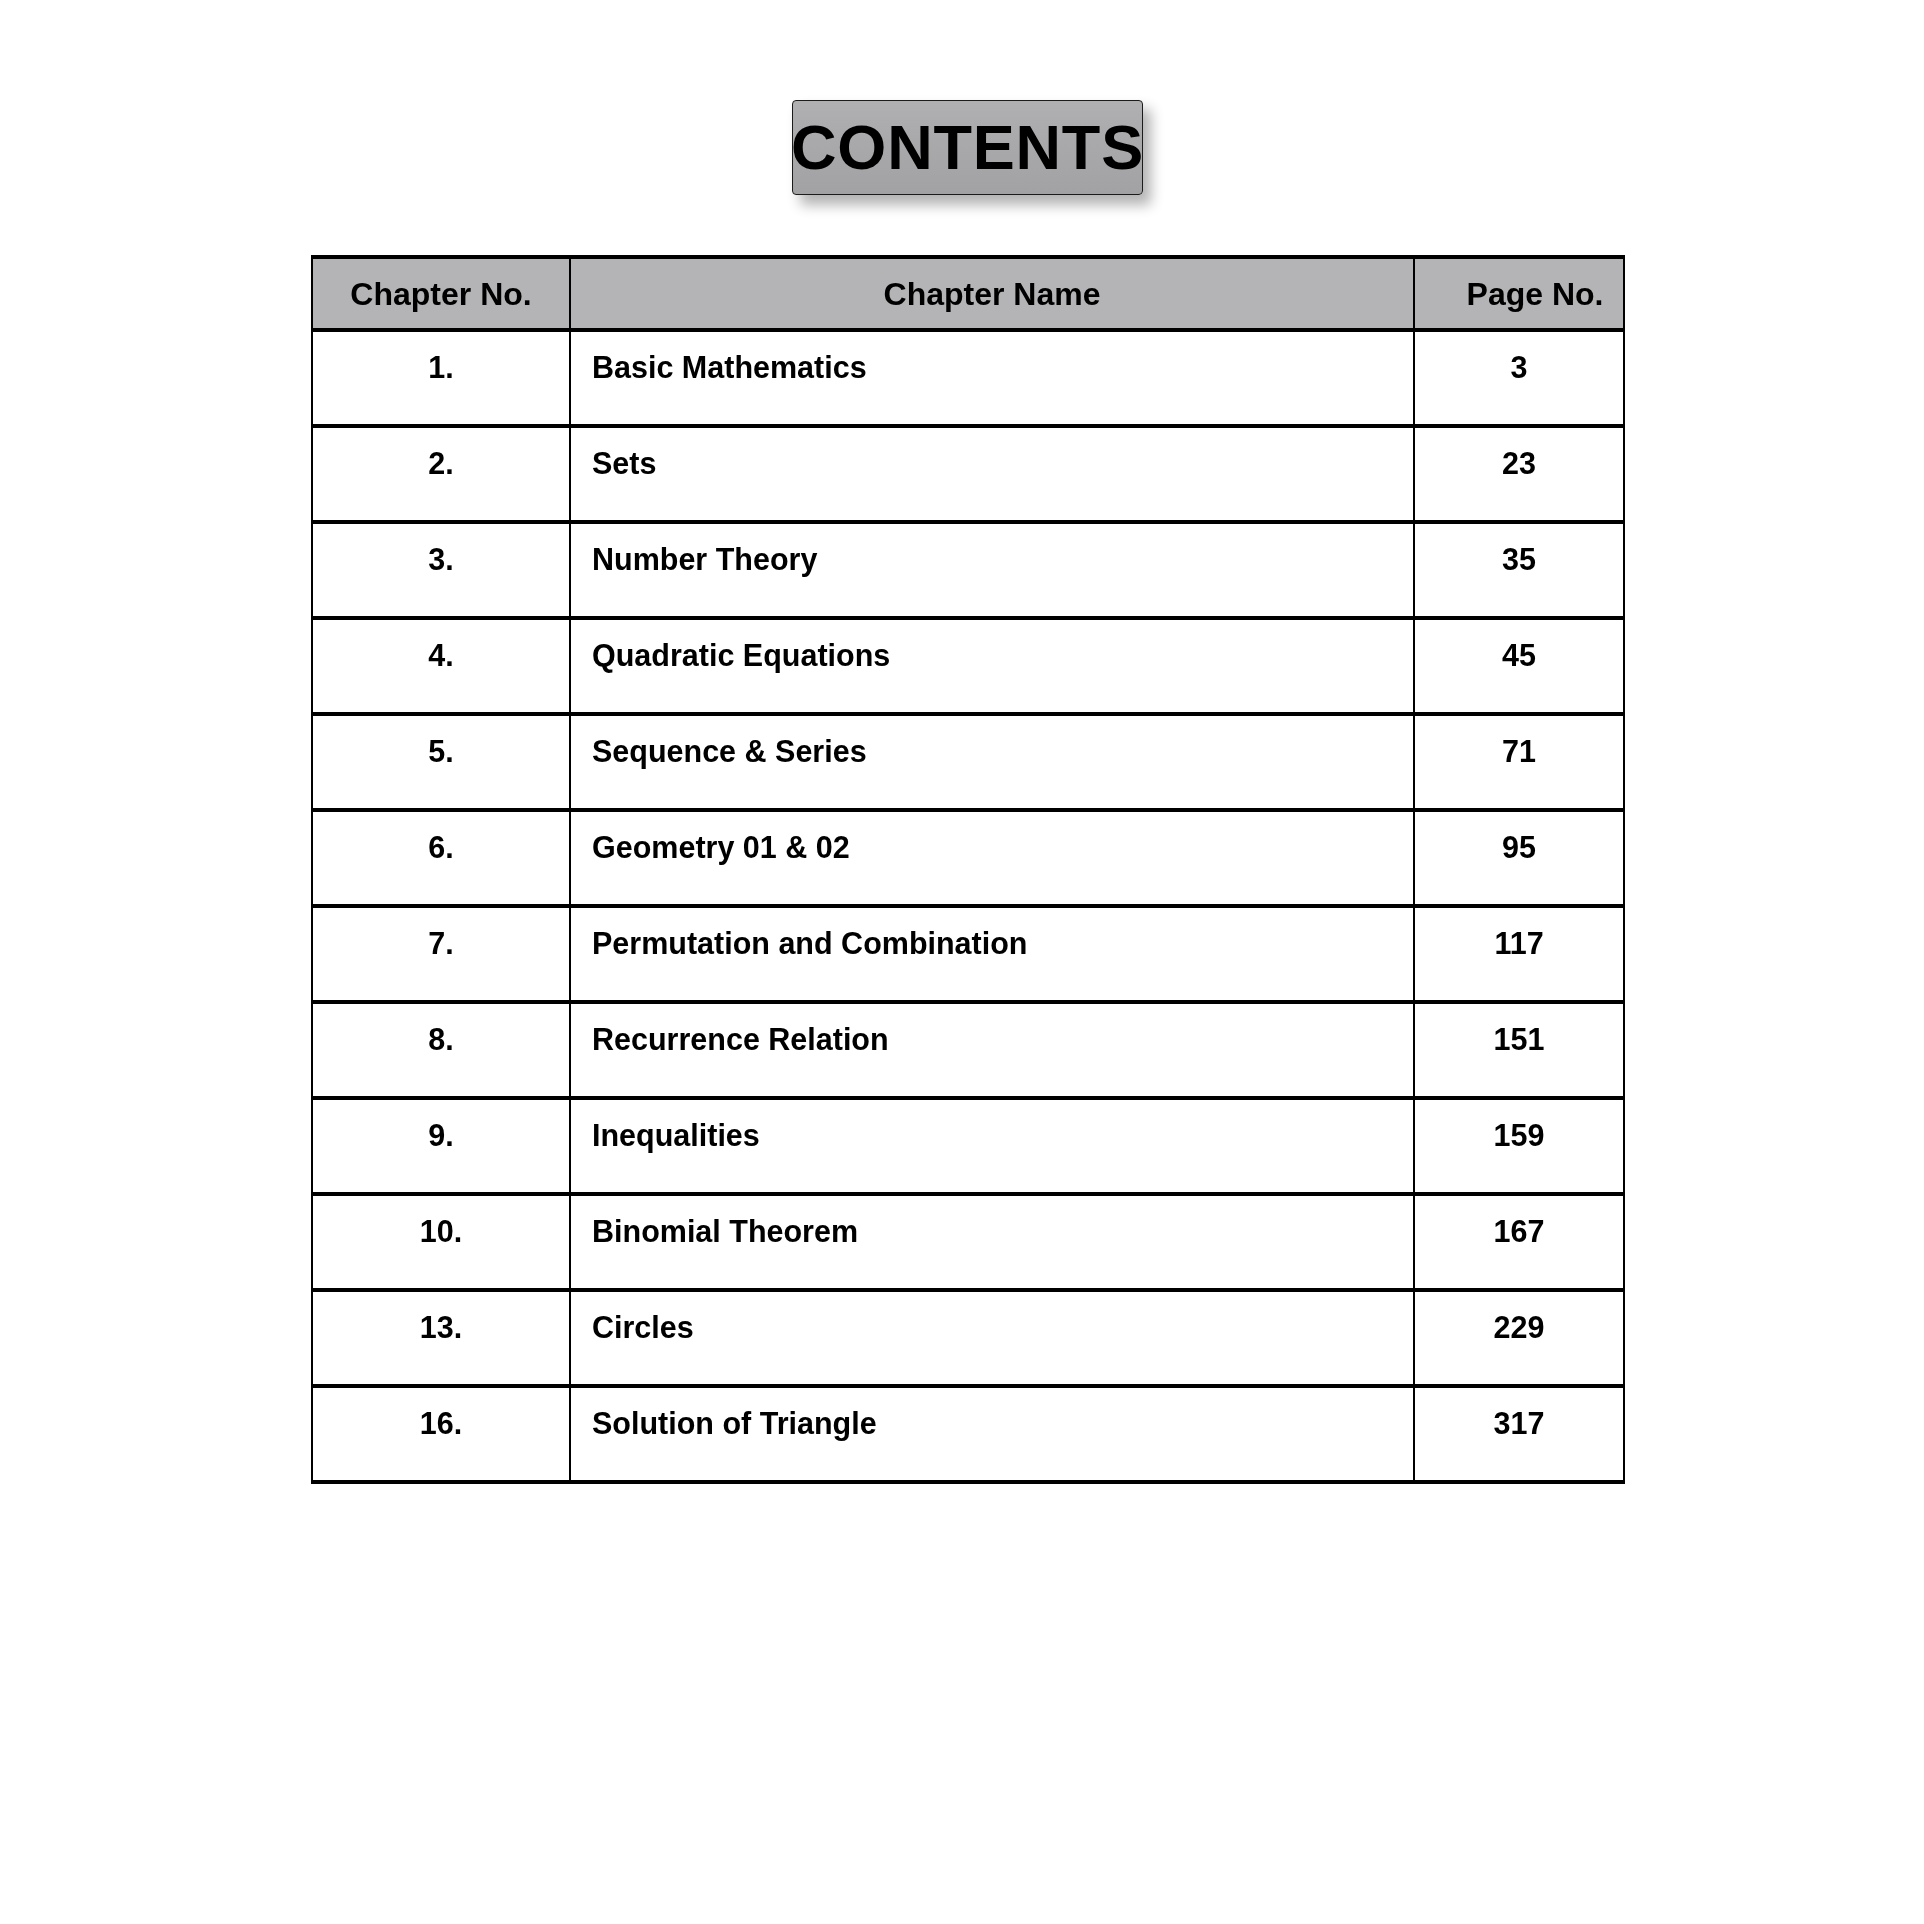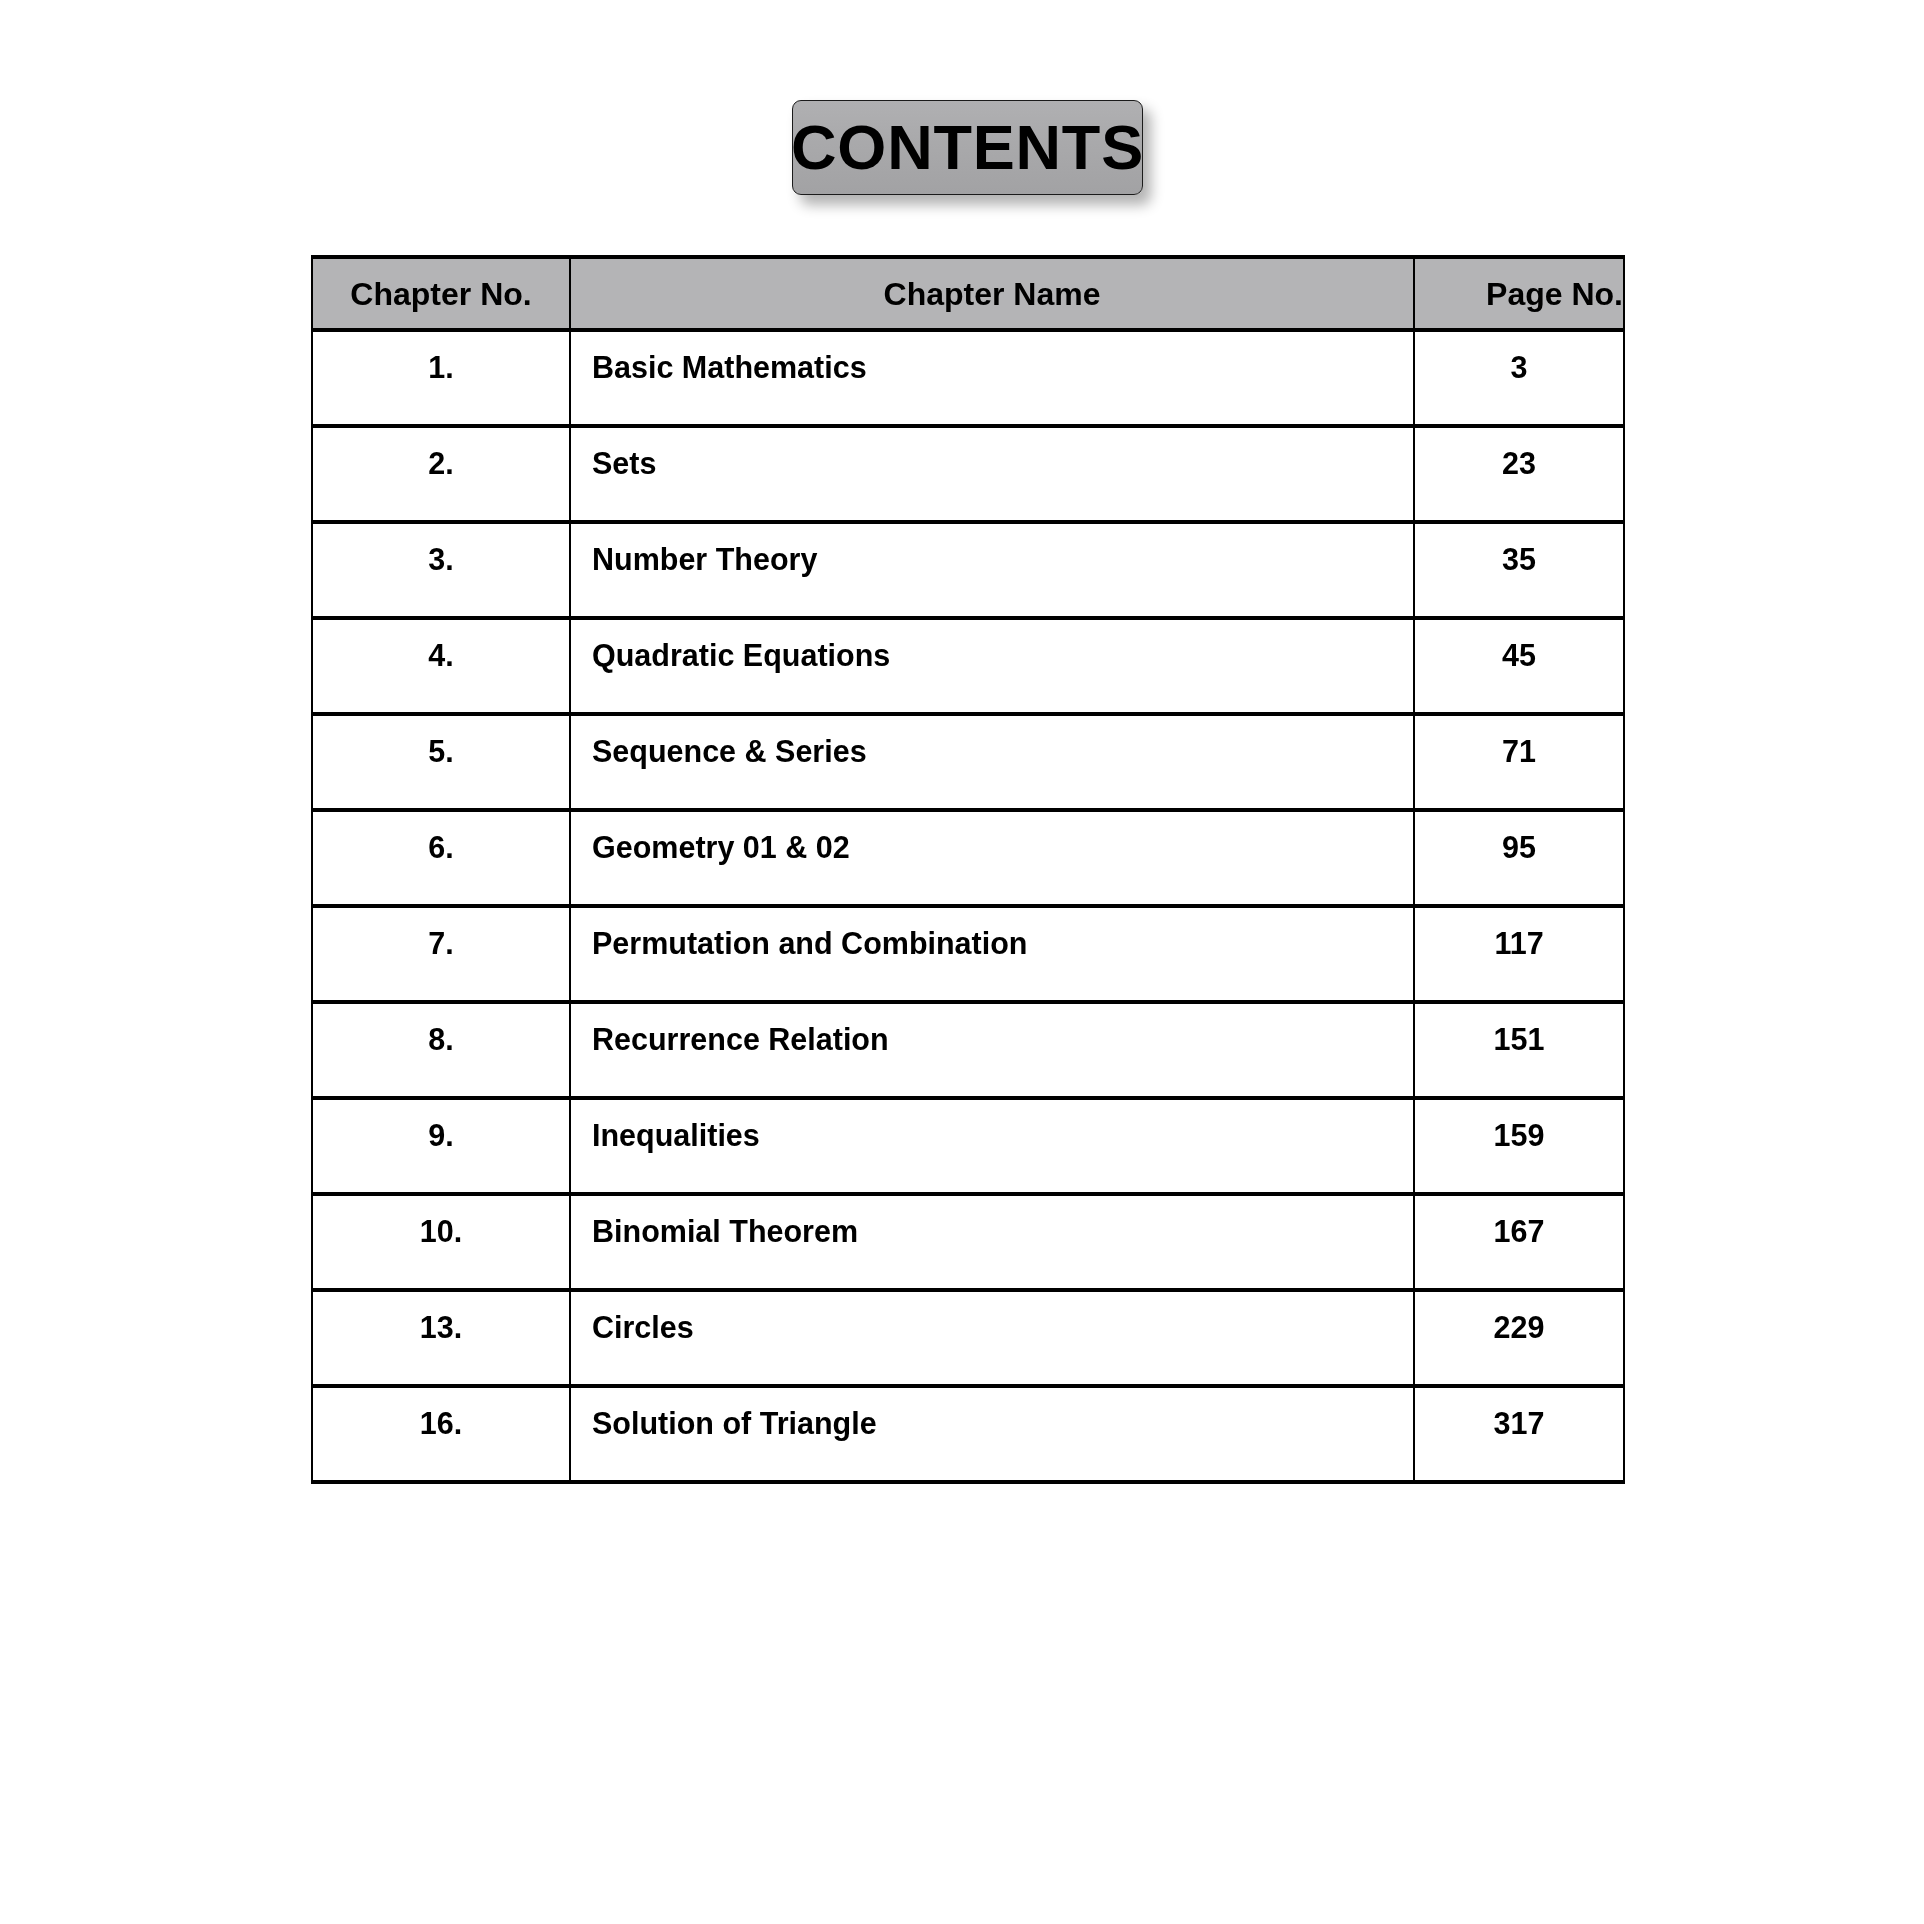--- a/index.html
+++ b/index.html
@@ -26,21 +26,21 @@
   }
   .title-plate {
     position: absolute;
     left: 792px;
     top: 100px;
     width: 351px;
     height: 95px;
     box-sizing: border-box;
     background: linear-gradient(180deg, #b0b0b2 0%, #a9a9ab 45%, #a2a2a4 100%);
     border: 1.6px solid #1b1b1b;
-    border-radius: 9px;
+    border-radius: 4px;
     box-shadow: 8px 9.6px 13px rgba(0,0,0,0.30);
     display: flex;
     align-items: center;
     justify-content: center;
   }
   .title-plate .title-text {
     font-size: 63px;
     font-weight: 700;
     letter-spacing: 0.8px;
     line-height: 1;
@@ -75,21 +75,21 @@
   
   .toc-table thead th {
     background: #b4b4b6;
     height: 69px;
     font-size: 32px;
     font-weight: 700;
     line-height: 1;
   }
   .toc-table thead th.h-num  { text-align: center; }
   .toc-table thead th.h-name { text-align: center; }
-  .toc-table thead th.h-page { text-align: right; padding-left: 32px; }
+  .toc-table thead th.h-page { text-align: center; padding-left: 32px; }
 
   
   .toc-table tbody tr { height: 96px; }
   .toc-table tbody td {
     border-top: 1.6px solid #000;
     border-bottom: 4px solid #000;
     font-size: 30.5px;
     font-weight: 700;
     line-height: 1;
   }

